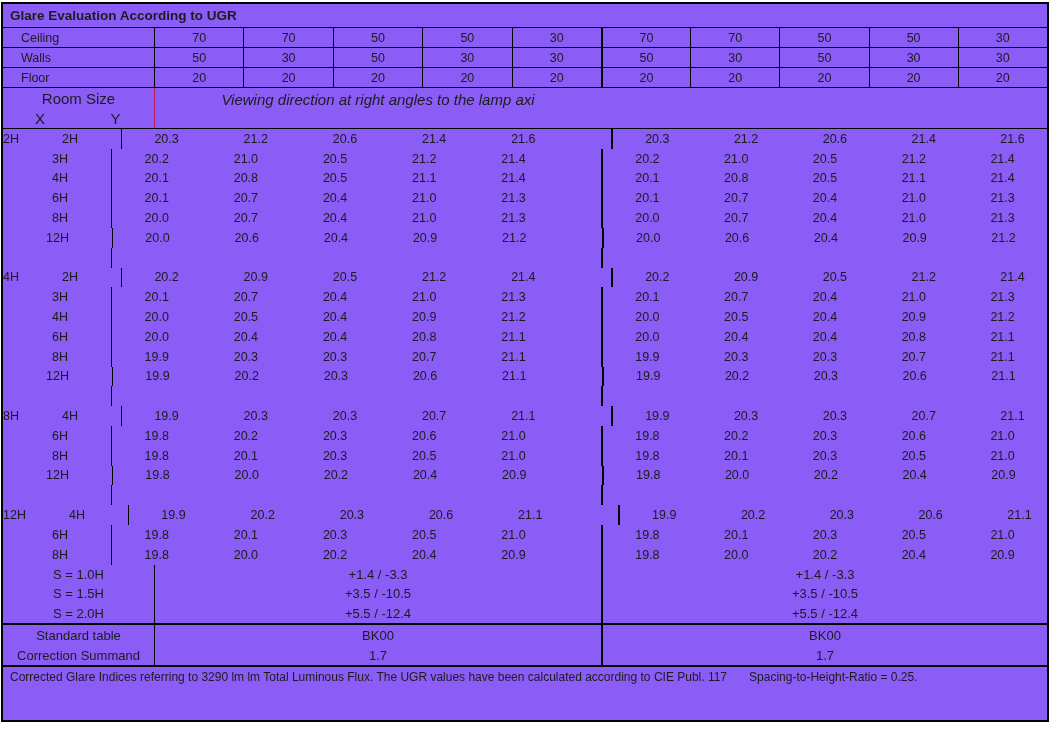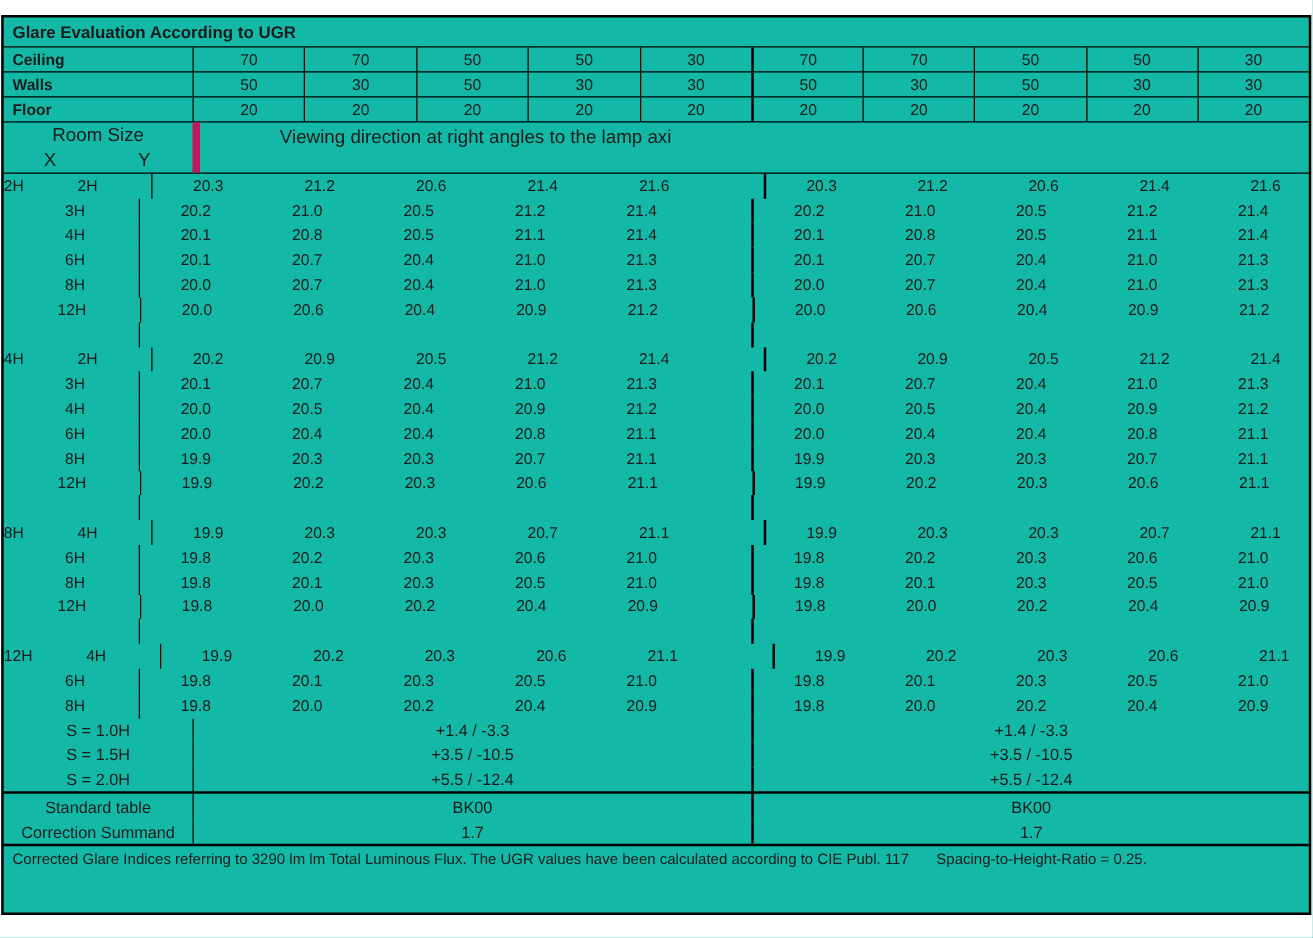--- a/index.html
+++ b/index.html
@@ -1,37 +1,37 @@
 <!DOCTYPE html>
 <html><head>
 <meta charset="utf-8">
 <style>
   * { box-sizing: border-box; margin: 0; padding: 0; }
   html, body { width: 1050px; height: 750px; background: #ffffff; }
   body { font-family: "Liberation Sans", "DejaVu Sans", sans-serif; color: #1c1c1c; position: relative; }
-  .sheet { position: absolute; left: 1px; top: 12px; width: 1048px; border: 2px solid #000; background: #14b8a6; }
+  .sheet { position: absolute; left: 1px; top: 2px; width: 1048px; border: 2px solid #000; background: #8b5cf6; }
 
   .title-row { height: 24px; border-bottom: 1px solid #000; display: flex; align-items: center; padding-left: 7px; }
   .title-row span { font-weight: bold; font-size: 13.5px; }
 
   
   .srow { display: flex; height: 20px; border-bottom: 1px solid #000; font-size: 12.5px; }
-  .s-lbl { width: 151px; display: flex; align-items: center; padding-left: 7px; font-weight: bold; }
+  .s-lbl { width: 151px; display: flex; align-items: center; padding-left: 18px; }
   .s-val { width: 89.4px; border-left: 1px solid #000; display: flex; align-items: center; justify-content: center; }
   .s-val.g2 { width: 89.2px; }
   .s-val.thick { border-left-width: 2px; }
 
   
   .header-row { display: flex; height: 41px; border-bottom: 1px solid #000; font-size: 15px; }
   .hdr-left { width: 151px; display: flex; flex-direction: column; }
   .hdr-roomsize { height: 20px; display: flex; align-items: center; justify-content: center; }
   .hdr-xy { display: flex; height: 20px; }
   .hdr-x { width: 74px; display: flex; align-items: center; justify-content: center; }
   .hdr-y { width: 77px; display: flex; align-items: center; justify-content: center; }
-  .hdr-mid { width: 447px; border-left: 6px solid #be185d; display: flex; justify-content: center; padding-top: 3px; }
+  .hdr-mid { width: 447px; border-left: 1px solid #be185d; display: flex; justify-content: center; padding-top: 3px; font-style: italic; }
   .hdr-right { width: 446px; border-left: 2px solid #000; display: flex; justify-content: center; padding-top: 3px; }
 
   
   .brow { display: flex; height: 19.8px; font-size: 12.5px; gap: 43px; }
   .bx { width: 74px; display: flex; align-items: center; justify-content: center; }
   .by { width: 77px; display: flex; align-items: center; justify-content: center; }
   .bgroup { display: flex; }
   .bgroup.left { width: 447px; border-left: 1px solid #000; }
   .bgroup.right { width: 446px; border-left: 2px solid #000; }
   .bgroup.left .bval { width: 89.2px; }

